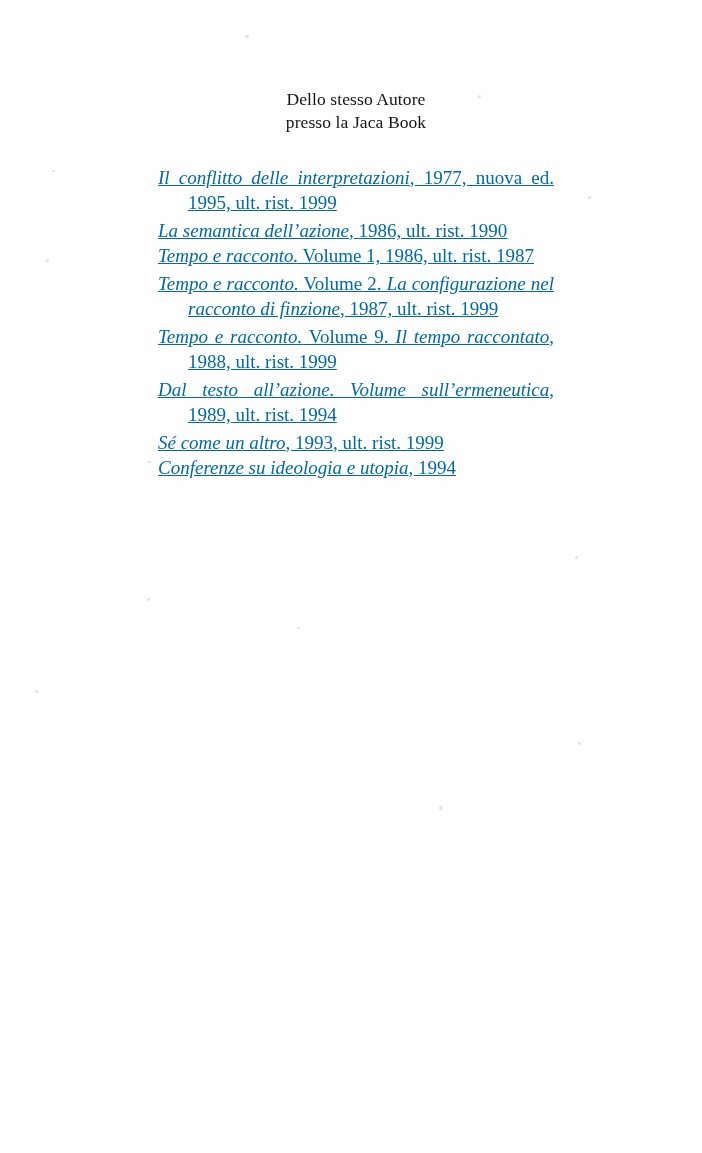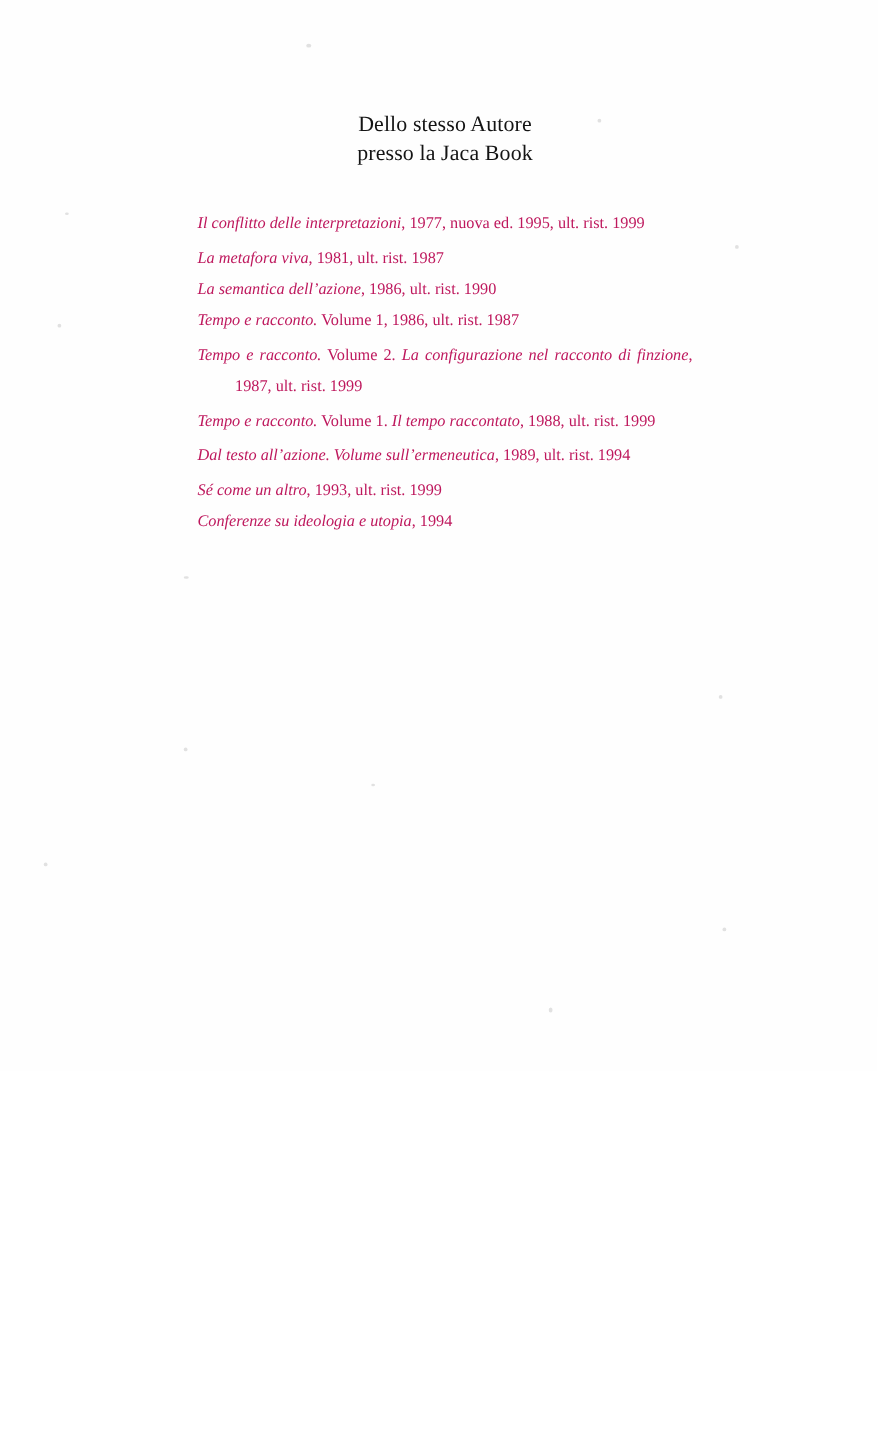--- a/index.html
+++ b/index.html
@@ -47,30 +47,31 @@
   }
   .heading div { white-space: nowrap; }
 
   .booklist {
     list-style: none;
     margin: 0;
     padding: 0;
   }
 
   .entry {
-    font-size: 13px;
+    font-size: 19px;
     line-height: 25.2px;
-    color: #be185d;
+    color: #0369a1;
     text-align: justify;
     text-justify: inter-word;
     padding-left: 30px;
     text-indent: -30px;
     margin-bottom: 0px;
     -webkit-hyphens: none;
     hyphens: none;
+    text-decoration: underline;
   }
   
   .entry.short { text-align: left; }
   
   .entry.multi { margin-bottom: 2.5px; }
 
   .entry i {
     font-style: italic;
   }
 </style>
@@ -100,24 +101,23 @@
 
   <div class="content">
 
     <div class="heading">
       <div>Dello stesso Autore</div>
       <div>presso la Jaca Book</div>
     </div>
 
     <ul class="booklist" id="booklist">
         <li class="entry multi"><i>Il conflitto delle interpretazioni</i><span>, 1977, nuova ed. 1995, ult. rist. 1999</span></li>
-        <li class="entry short"><i>La metafora viva</i><span>, 1981, ult. rist. 1987</span></li>
         <li class="entry short"><i>La semantica dell’azione</i><span>, 1986, ult. rist. 1990</span></li>
         <li class="entry multi"><i>Tempo e racconto.</i><span> Volume 1, 1986, ult. rist. 1987</span></li>
         <li class="entry multi"><i>Tempo e racconto.</i><span> Volume 2. </span><i>La configurazione nel racconto di finzione</i><span>, 1987, ult. rist. 1999</span></li>
-        <li class="entry multi"><i>Tempo e racconto.</i><span> Volume 1. </span><i>Il tempo raccontato</i><span>, 1988, ult. rist. 1999</span></li>
+        <li class="entry multi"><i>Tempo e racconto.</i><span> Volume 9. </span><i>Il tempo raccontato</i><span>, 1988, ult. rist. 1999</span></li>
         <li class="entry multi"><i>Dal testo all’azione. Volume sull’ermeneutica</i><span>, 1989, ult. rist. 1994</span></li>
         <li class="entry short"><i>Sé come un altro</i><span>, 1993, ult. rist. 1999</span></li>
         <li class="entry short"><i>Conferenze su ideologia e utopia</i><span>, 1994</span></li>
       </ul>
 
   </div>
 </div>
 
 </body></html>

